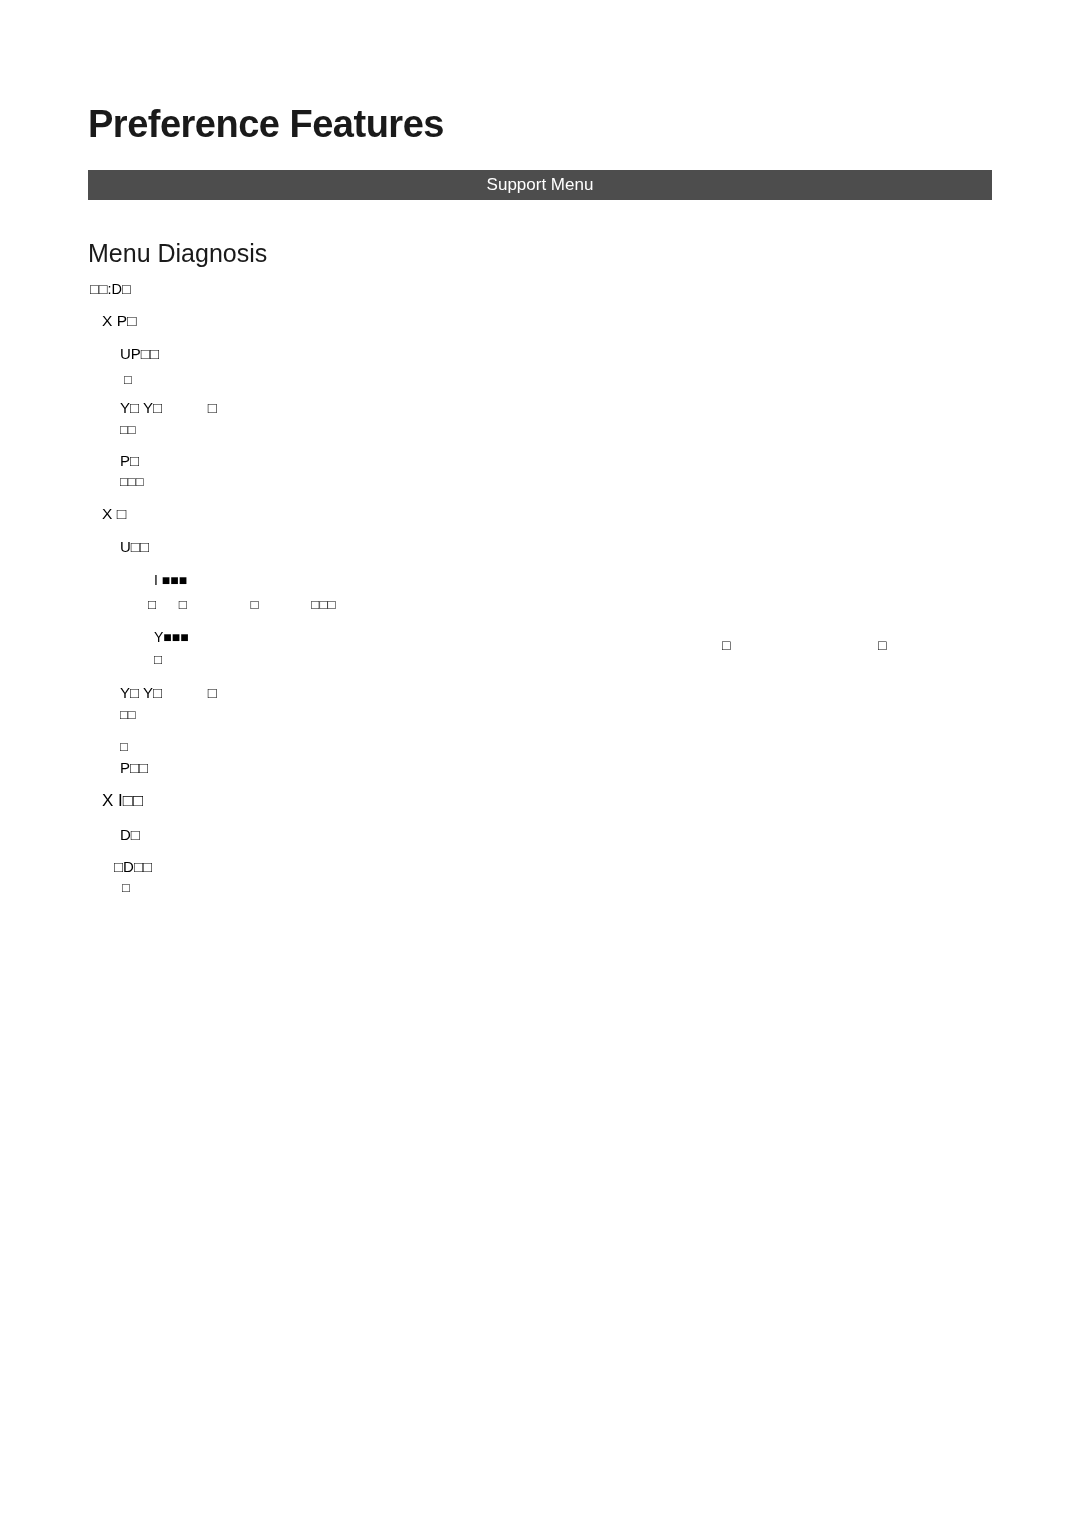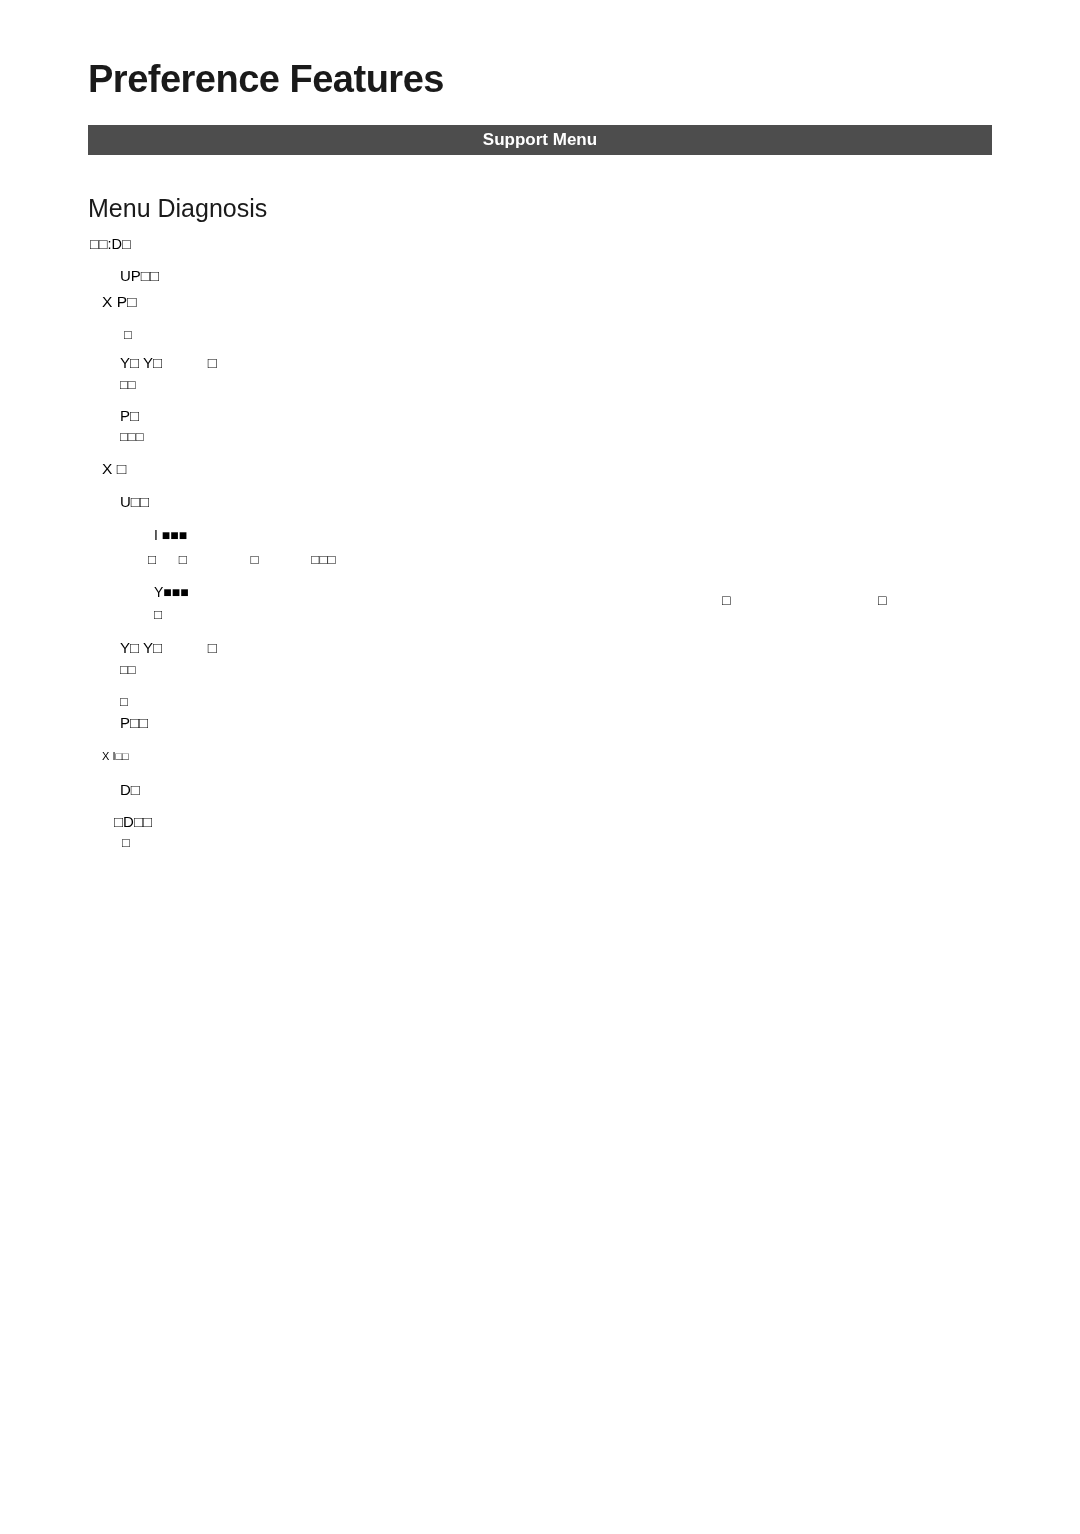--- a/index.html
+++ b/index.html
@@ -12,20 +12,21 @@
     background: #ffffff;
     font-family: "Liberation Sans", sans-serif;
     color: #000000;
     position: relative;
     overflow: hidden;
   }
   .page {
     position: relative;
     width: 1080px;
     height: 1200px;
+    margin-top: 45px;
   }
   .page-title {
     position: absolute;
     left: 88px;
     top: 58px;
     font-size: 38px;
     font-weight: bold;
     letter-spacing: -0.5px;
     color: #1a1a1a;
   }
@@ -40,21 +41,21 @@
   .section-bar-label {
     position: absolute;
     left: 0;
     top: 0;
     width: 904px;
     height: 30px;
     line-height: 30px;
     text-align: center;
     color: #ffffff;
     font-size: 17px;
-    font-weight: bold;
+    font-weight: normal;
   }
   .sub-title {
     position: absolute;
     left: 88px;
     top: 194px;
     font-size: 25px;
     color: #1a1a1a;
     font-weight: normal;
   }
   .content {
@@ -101,38 +102,38 @@
   <div class="page-title">Preference Features</div>
 
   <div class="section-bar">
     <div class="section-bar-label">Support Menu</div>
   </div>
 
   <div class="sub-title">Menu Diagnosis</div>
 
   <div class="content" id="body-content">
       <div class="line" style="height: 31px;"><span style="margin-left: 90px; font-size: 14.5px;">□□:D□</span></div>
+      <div class="line" style="height: 33px;"><span style="margin-left: 102px; font-size: 15.5px;">X P□</span></div>
       <div class="line" style="height: 26px;"><span style="margin-left: 120px; font-size: 15px;">UP□□</span></div>
-      <div class="line" style="height: 33px;"><span style="margin-left: 102px; font-size: 15.5px;">X P□</span></div>
       <div class="line" style="height: 28px;"><span style="margin-left: 124px; font-size: 13px;">□</span></div>
       <div class="line" style="height: 22px;"><span style="margin-left: 120px; font-size: 15px;">Y□ Y□           □</span></div>
       <div class="line" style="height: 31px;"><span style="margin-left: 120px; font-size: 13px;">□□</span></div>
       <div class="line" style="height: 21px;"><span style="margin-left: 120px; font-size: 15px;">P□</span></div>
       <div class="line" style="height: 32px;"><span style="margin-left: 120px; font-size: 13px;">□□□</span></div>
       <div class="line" style="height: 33px;"><span style="margin-left: 102px; font-size: 15.5px;">X □</span></div>
       <div class="line" style="height: 34px;"><span style="margin-left: 120px; font-size: 15px;">U□□</span></div>
       <div class="line" style="height: 24px;"><span style="margin-left: 154px; font-size: 14px;">I ■■■</span></div>
       <div class="line" style="height: 33px;"><span style="margin-left: 148px; font-size: 13.5px;">□      □                 □              □□□</span></div>
       <div class="line" style="height: 22px;"><span style="margin-left: 154px; font-size: 14px;">Y■■■</span></div>
       <div class="line" style="height: 33px;"><span style="margin-left: 154px; font-size: 13.5px;">□</span></div>
       <div class="line" style="height: 22px;"><span style="margin-left: 120px; font-size: 15px;">Y□ Y□           □</span></div>
       <div class="line" style="height: 32px;"><span style="margin-left: 120px; font-size: 13px;">□□</span></div>
       <div class="line" style="height: 21px;"><span style="margin-left: 120px; font-size: 13px;">□</span></div>
       <div class="line" style="height: 33px;"><span style="margin-left: 120px; font-size: 15px;">P□□</span></div>
-      <div class="line" style="height: 34px;"><span style="margin-left: 102px; font-size: 11px;">X I□□</span></div>
+      <div class="line" style="height: 34px;"><span style="margin-left: 102px; font-size: 17px;">X I□□</span></div>
       <div class="line" style="height: 32px;"><span style="margin-left: 120px; font-size: 15px;">D□</span></div>
       <div class="line" style="height: 21px;"><span style="margin-left: 114px; font-size: 15px;">□D□□</span></div>
       <div class="line" style="height: 22px;"><span style="margin-left: 122px; font-size: 13px;">□</span></div>
     </div>
 
 
 <div style="position: absolute; left: 722px; top: 592px; font-size: 14px;">□</div>
     <div style="position: absolute; left: 878px; top: 592px; font-size: 14px;">□</div>
   </div>
 

